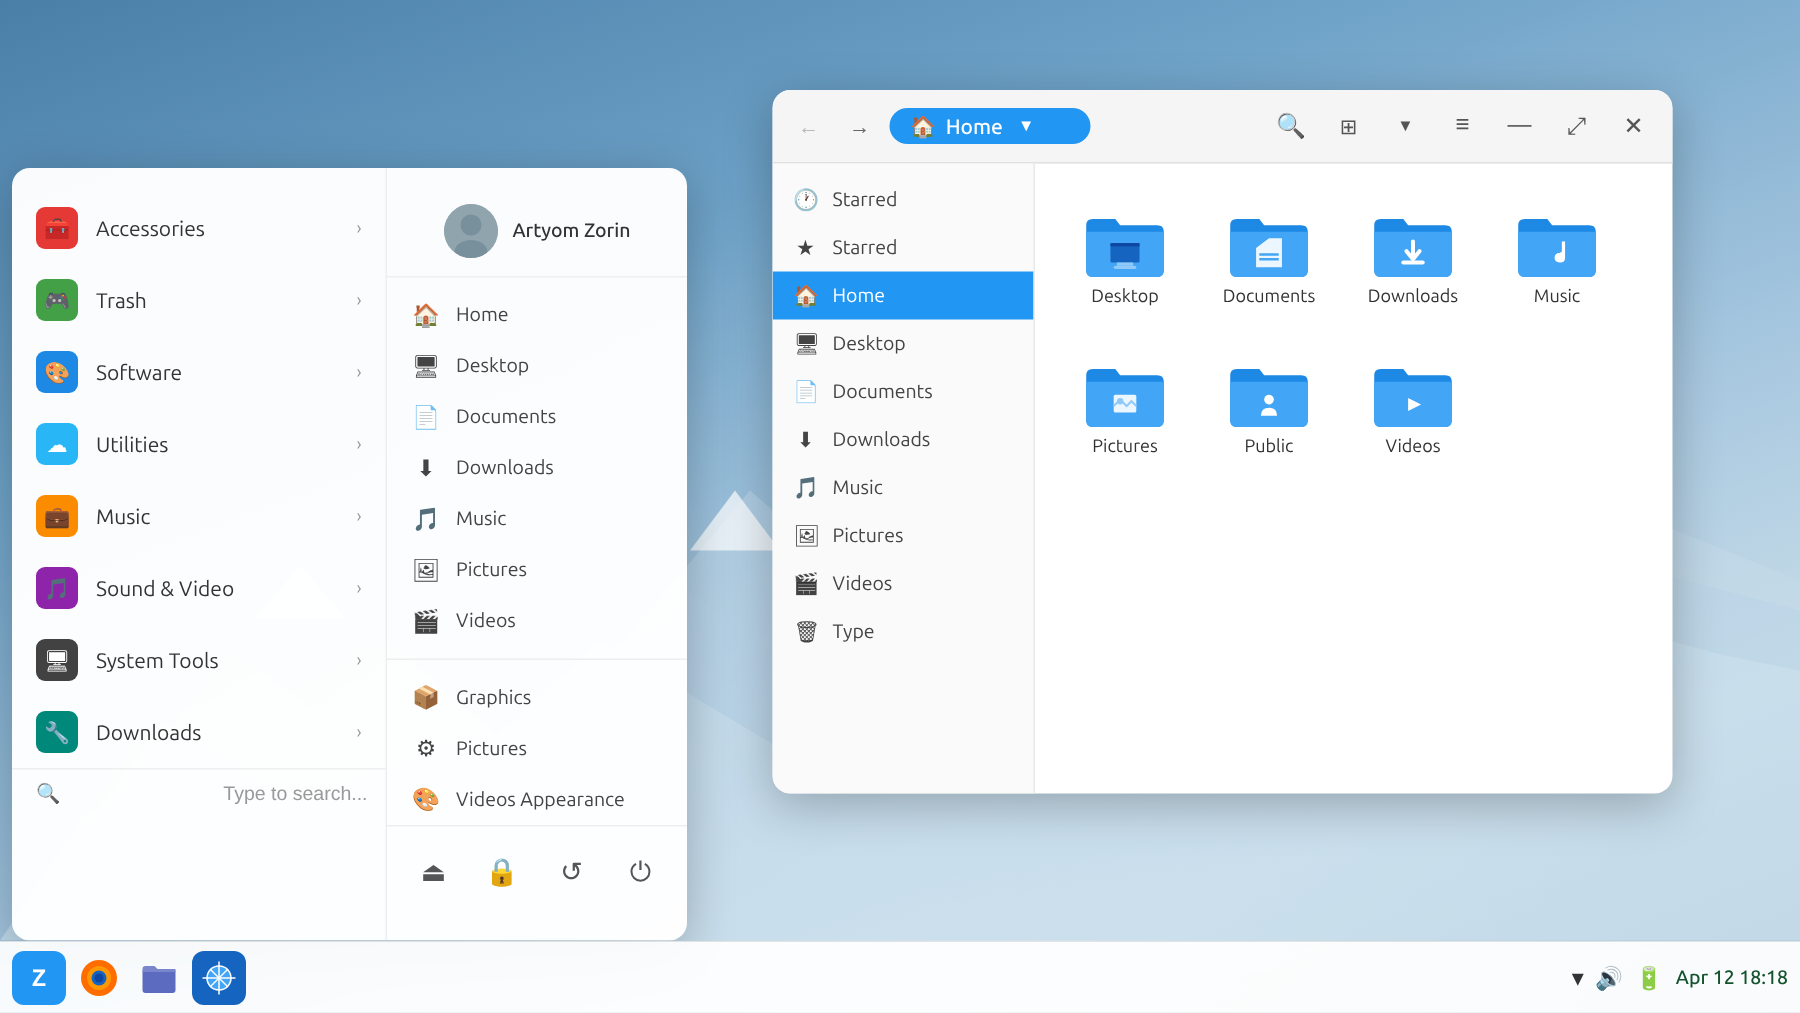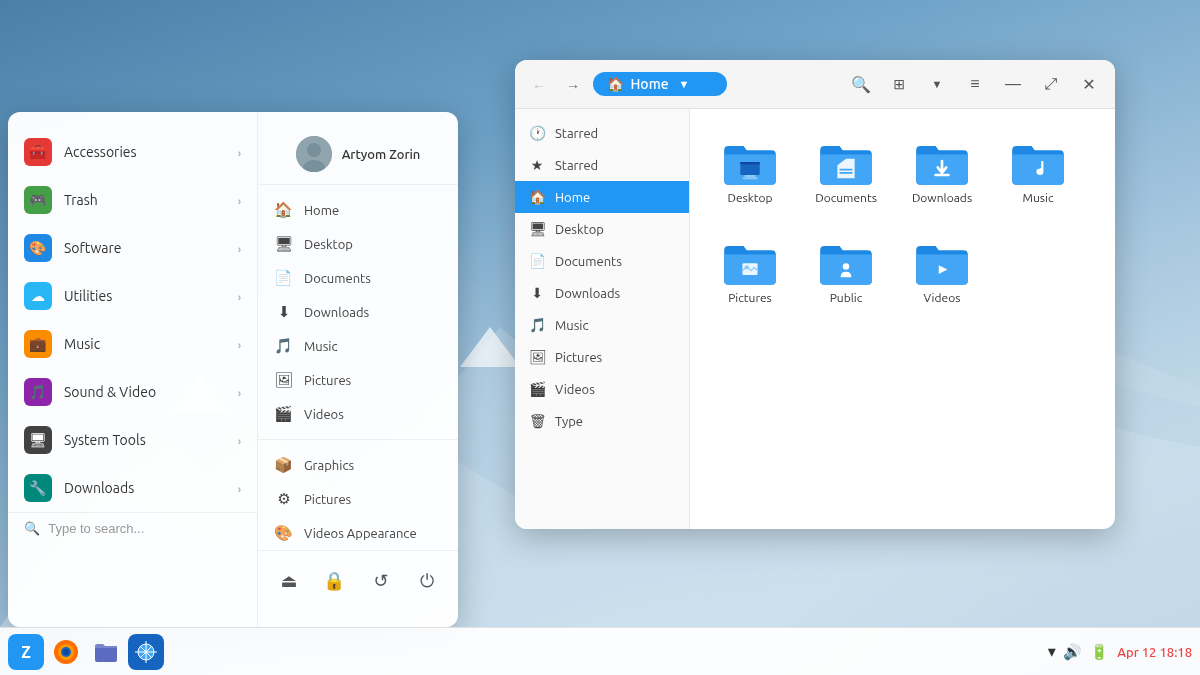--- a/index.html
+++ b/index.html
@@ -66,21 +66,21 @@
     .taskbar-right {
       display: flex;
       align-items: center;
       gap: 8px;
       font-size: 13px;
       color: #333;
     }
     .taskbar-time {
       font-size: 13px;
       font-weight: 500;
-      color: #ef4444;
+      color: #14532d;
     }
 
     
     .app-menu {
       position: absolute;
       bottom: 48px;
       left: 8px;
       width: 450px;
       background: rgba(255,255,255,0.97);
       border-radius: 12px;
@@ -322,20 +322,21 @@
       line-height: 1.2;
     }
 
     .search-input-box {
       flex: 1;
       border: none;
       outline: none;
       background: transparent;
       font-size: 13px;
       color: #333;
+      text-align: right;
     }
     .search-input-box::placeholder { color: #999; }
   </style>
 </head>
 <body>
 
 <div class="mountain-bg"></div>
 
 <svg style="position:absolute;bottom:48px;left:0;width:100%;height:400px;pointer-events:none;" viewBox="0 0 1200 400" preserveAspectRatio="xMidYMax meet">
   <polygon points="0,400 200,150 350,280 500,100 650,230 800,80 950,200 1100,120 1200,160 1200,400" fill="rgba(200,220,235,0.4)"></polygon>

